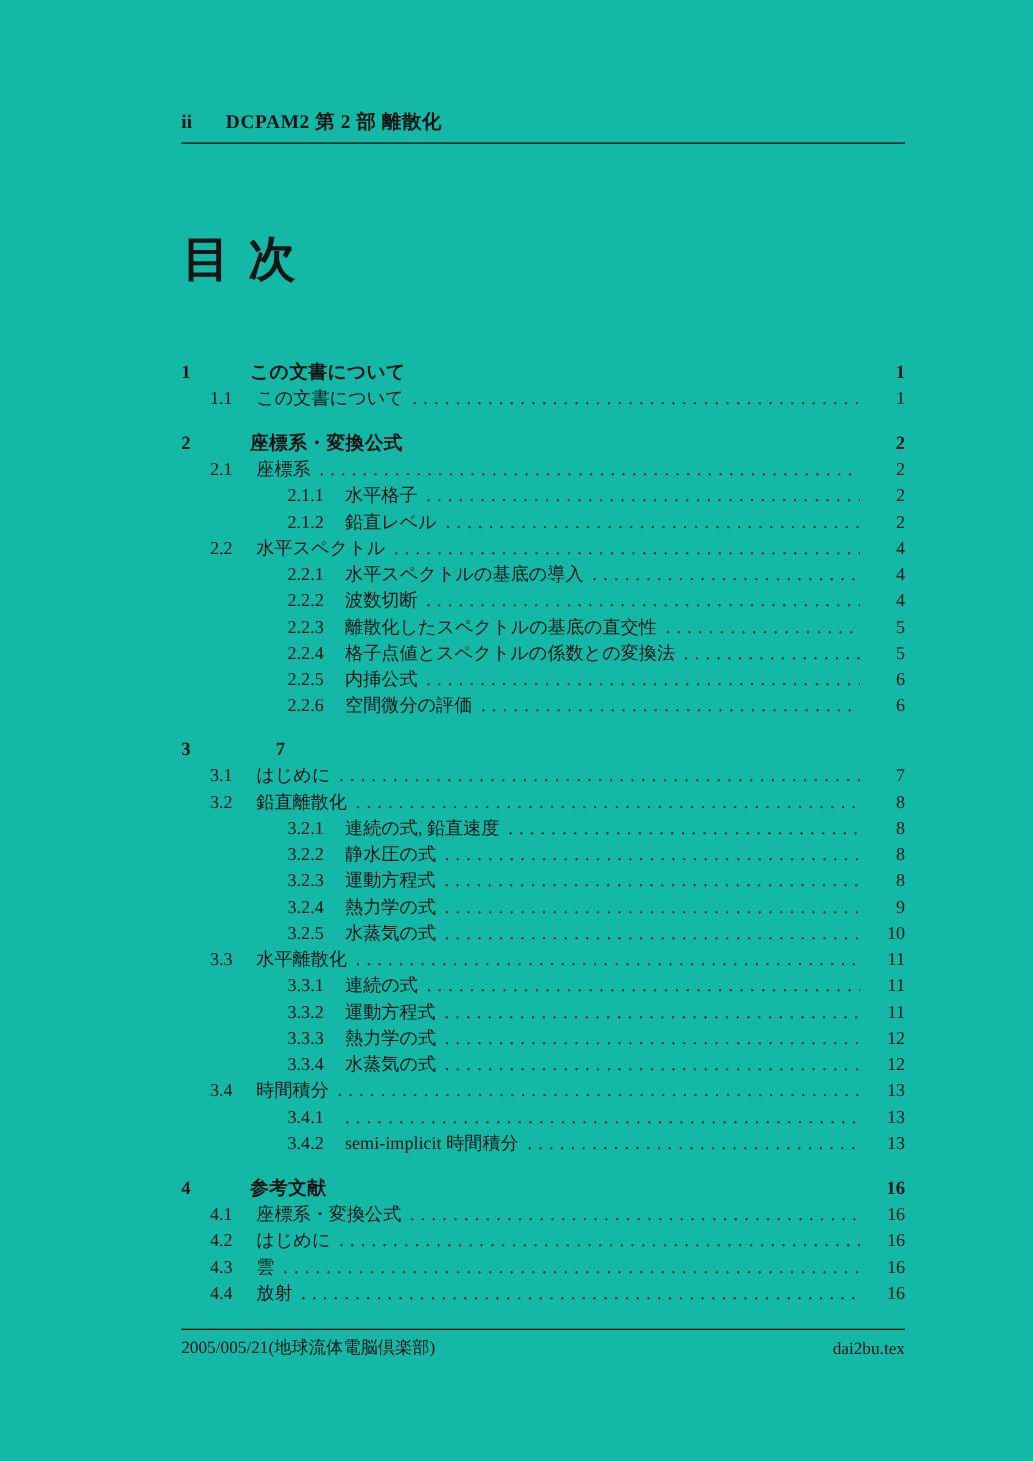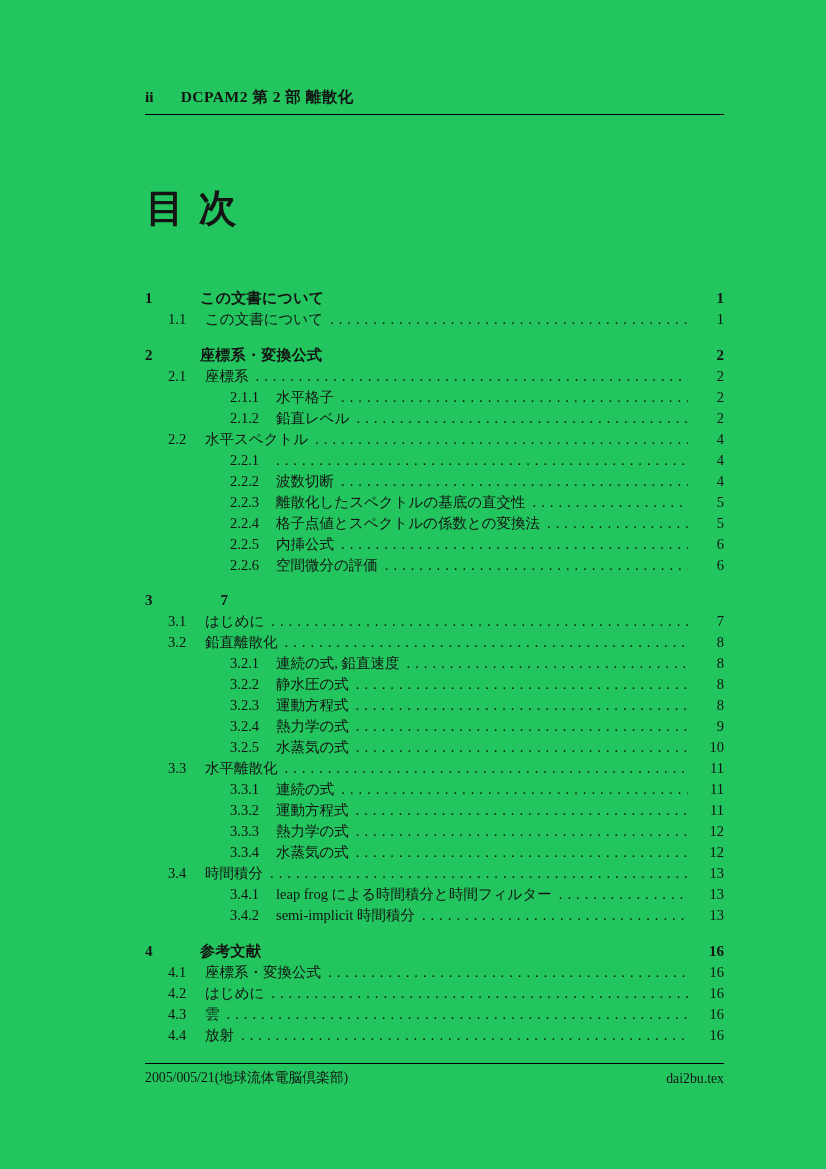--- a/index.html
+++ b/index.html
@@ -11,21 +11,21 @@
     width: 826px;
     height: 1169px;
     position: relative;
     font-family: "Liberation Serif", serif;
     color: #141414;
     overflow: hidden;
   }
   .sheet {
     position: absolute;
     inset: 0;
-    background: #22c55e;
+    background: #14b8a6;
   }
 
   
   .running-head {
     position: absolute;
     top: 87px;
     left: 145px;
     width: 579px;
     display: flex;
     align-items: baseline;
@@ -181,20 +181,21 @@
 
   <div class="entry lvl1">
     <span class="ent-num">2.2</span>
     <span class="ent-title">水平スペクトル</span>
     <span class="dots"></span>
     <span class="ent-page">4</span>
   </div>
 
   <div class="entry lvl2">
     <span class="ent-num">2.2.1</span>
+    <span class="ent-title">水平スペクトルの基底の導入</span>
     <span class="dots"></span>
     <span class="ent-page">4</span>
   </div>
 
   <div class="entry lvl2">
     <span class="ent-num">2.2.2</span>
     <span class="ent-title">波数切断</span>
     <span class="dots"></span>
     <span class="ent-page">4</span>
   </div>
@@ -321,21 +322,20 @@
 
   <div class="entry lvl1">
     <span class="ent-num">3.4</span>
     <span class="ent-title">時間積分</span>
     <span class="dots"></span>
     <span class="ent-page">13</span>
   </div>
 
   <div class="entry lvl2">
     <span class="ent-num">3.4.1</span>
-    <span class="ent-title">leap frog による時間積分と時間フィルター</span>
     <span class="dots"></span>
     <span class="ent-page">13</span>
   </div>
 
   <div class="entry lvl2">
     <span class="ent-num">3.4.2</span>
     <span class="ent-title">semi-implicit 時間積分</span>
     <span class="dots"></span>
     <span class="ent-page">13</span>
   </div>

